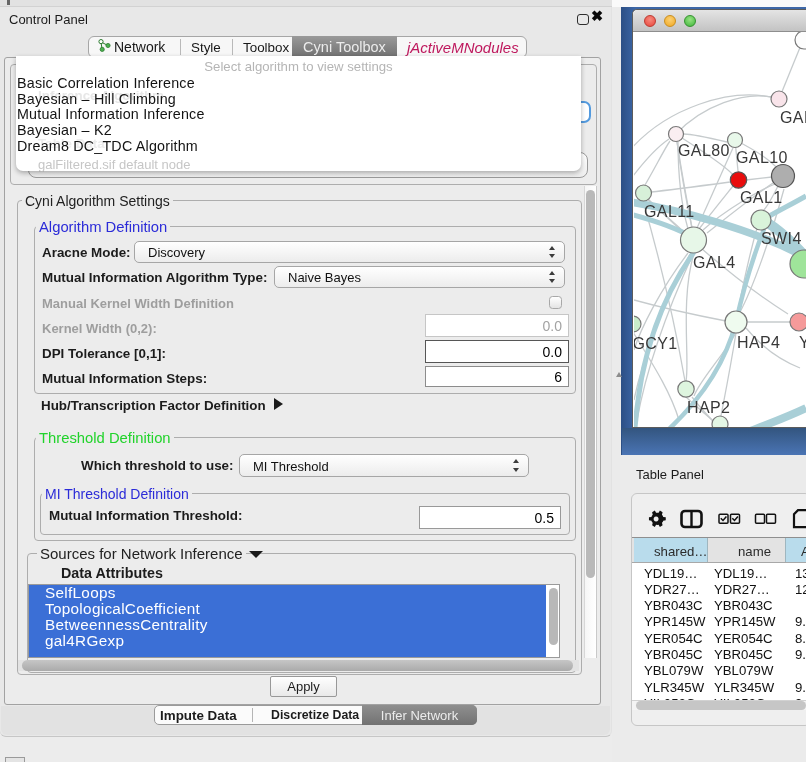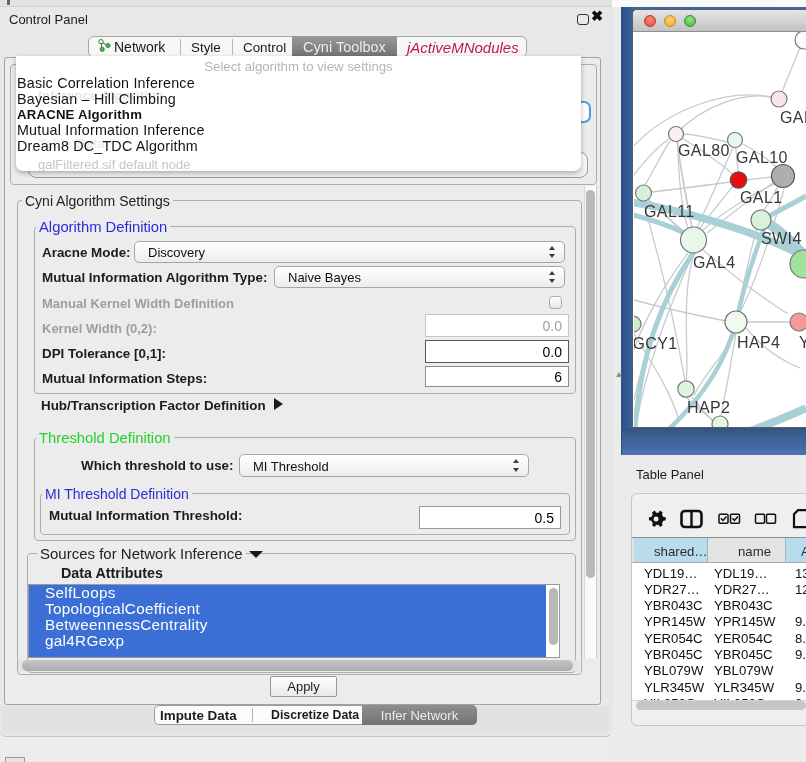--- a/index.html
+++ b/index.html
@@ -35,41 +35,41 @@
 <div class="ab" style="left:292px;top:36px;width:105px;height:22px;background:linear-gradient(#9a9a9a,#6f6f6f);"></div>
 <svg class="ab" style="left:98px;top:39px;" width="13" height="13" viewBox="0 0 13 13">
   <line x1="3" y1="3" x2="9" y2="6" stroke="#2e7d32" stroke-width="1"></line>
   <line x1="3" y1="3" x2="4" y2="10" stroke="#2e7d32" stroke-width="1"></line>
   <circle cx="3" cy="2.6" r="2.1" fill="#fff" stroke="#2e7d32" stroke-width="1"></circle>
   <circle cx="10" cy="6.5" r="2.1" fill="#4caf50" stroke="#2e7d32" stroke-width="0.8"></circle>
   <circle cx="4.2" cy="10.4" r="2.1" fill="#4caf50" stroke="#2e7d32" stroke-width="0.8"></circle>
 </svg>
 <div class="ab" style="left:114px;top:39px;font-size:14px;color:#181818;">Network</div>
 <div class="ab" style="left:191px;top:40px;font-size:13.4px;color:#181818;">Style</div>
-<div class="ab" style="left:243px;top:40px;font-size:13.4px;color:#181818;">Control</div>
+<div class="ab" style="left:243px;top:40px;font-size:13.4px;color:#181818;">Toolbox</div>
 <div class="ab" style="left:292px;top:39px;width:105px;text-align:center;font-size:14.5px;color:#ececec;">Cyni Toolbox</div>
 <div class="ab" style="left:407px;top:39px;font-size:15px;color:#be185d;font-style:italic;">jActiveMNodules</div>
 
 <div class="gbox" style="left:10px;top:64px;width:585px;height:119px;"></div>
 <div class="ab" style="left:38px;top:88px;font-size:13.4px;font-weight:bold;color:#333;">Inference Algorithm</div>
 <div class="ab" style="left:28px;top:101px;width:563px;height:22px;border:2.5px solid #539ade;border-radius:7px;background:#fff;box-sizing:border-box;"></div>
 <div class="ab" style="left:38px;top:136px;font-size:13.4px;font-weight:bold;color:#333;">Table Data</div>
 <div class="ab" style="left:28px;top:152px;width:560px;height:26px;border:1px solid #9a9a9a;border-radius:8px;background:linear-gradient(#fff,#ededed);box-sizing:border-box;"></div>
 <div class="ab" style="left:38px;top:157px;font-size:13px;color:#8a8a8a;">galFiltered.sif default node</div>
 
 <div class="ab" style="left:16px;top:56px;width:565px;height:115px;background:#ffffff;border-radius:0 0 7px 7px;box-shadow:0 2px 5px rgba(0,0,0,0.3);"></div>
 <div class="ab" style="left:16px;top:59px;width:565px;text-align:center;font-size:13.2px;color:#b5b5b5;">Select algorithm to view settings</div>
 <div class="ab" style="left:38px;top:88px;font-size:13.4px;font-weight:bold;color:#e7e7e7;">Inference Algorithm</div>
 <div class="ab" style="left:38px;top:136px;font-size:13.4px;font-weight:bold;color:#ececec;">Table Data</div>
 <div class="ab" style="left:38px;top:157px;font-size:13px;color:#c6c6c6;">galFiltered.sif default node</div>
 <div class="ab" style="left:17px;top:76px;">
   <div class="item">Basic Correlation Inference</div>
   <div class="item">Bayesian – Hill Climbing</div>
-  <div class="item" style="font-weight:bold;font-size:13.2px;">ARACNE Algorithm</div>
   <div class="item">Mutual Information Inference</div>
+  <div class="item">Bayesian – K2</div>
   <div class="item">Dream8 DC_TDC Algorithm</div>
 </div>
 
 <div class="ab" style="left:584px;top:186px;width:13px;height:472px;background:linear-gradient(90deg,#f6f6f6,#fff);border-left:1px solid #d7d7d7;border-right:1px solid #c9c9c9;box-sizing:border-box;"></div>
 <div class="ab" style="left:586px;top:190px;width:9px;height:388px;background:#b9b9b9;border-radius:5px;"></div>
 
 <div class="gbox" style="left:17px;top:200px;width:563px;height:473px;"></div>
 <div class="gcap" style="left:22px;top:193px;color:#222;">Cyni Algorithm Settings</div>
 
 <div class="gbox" style="left:34px;top:226px;width:540px;height:166px;"></div>

